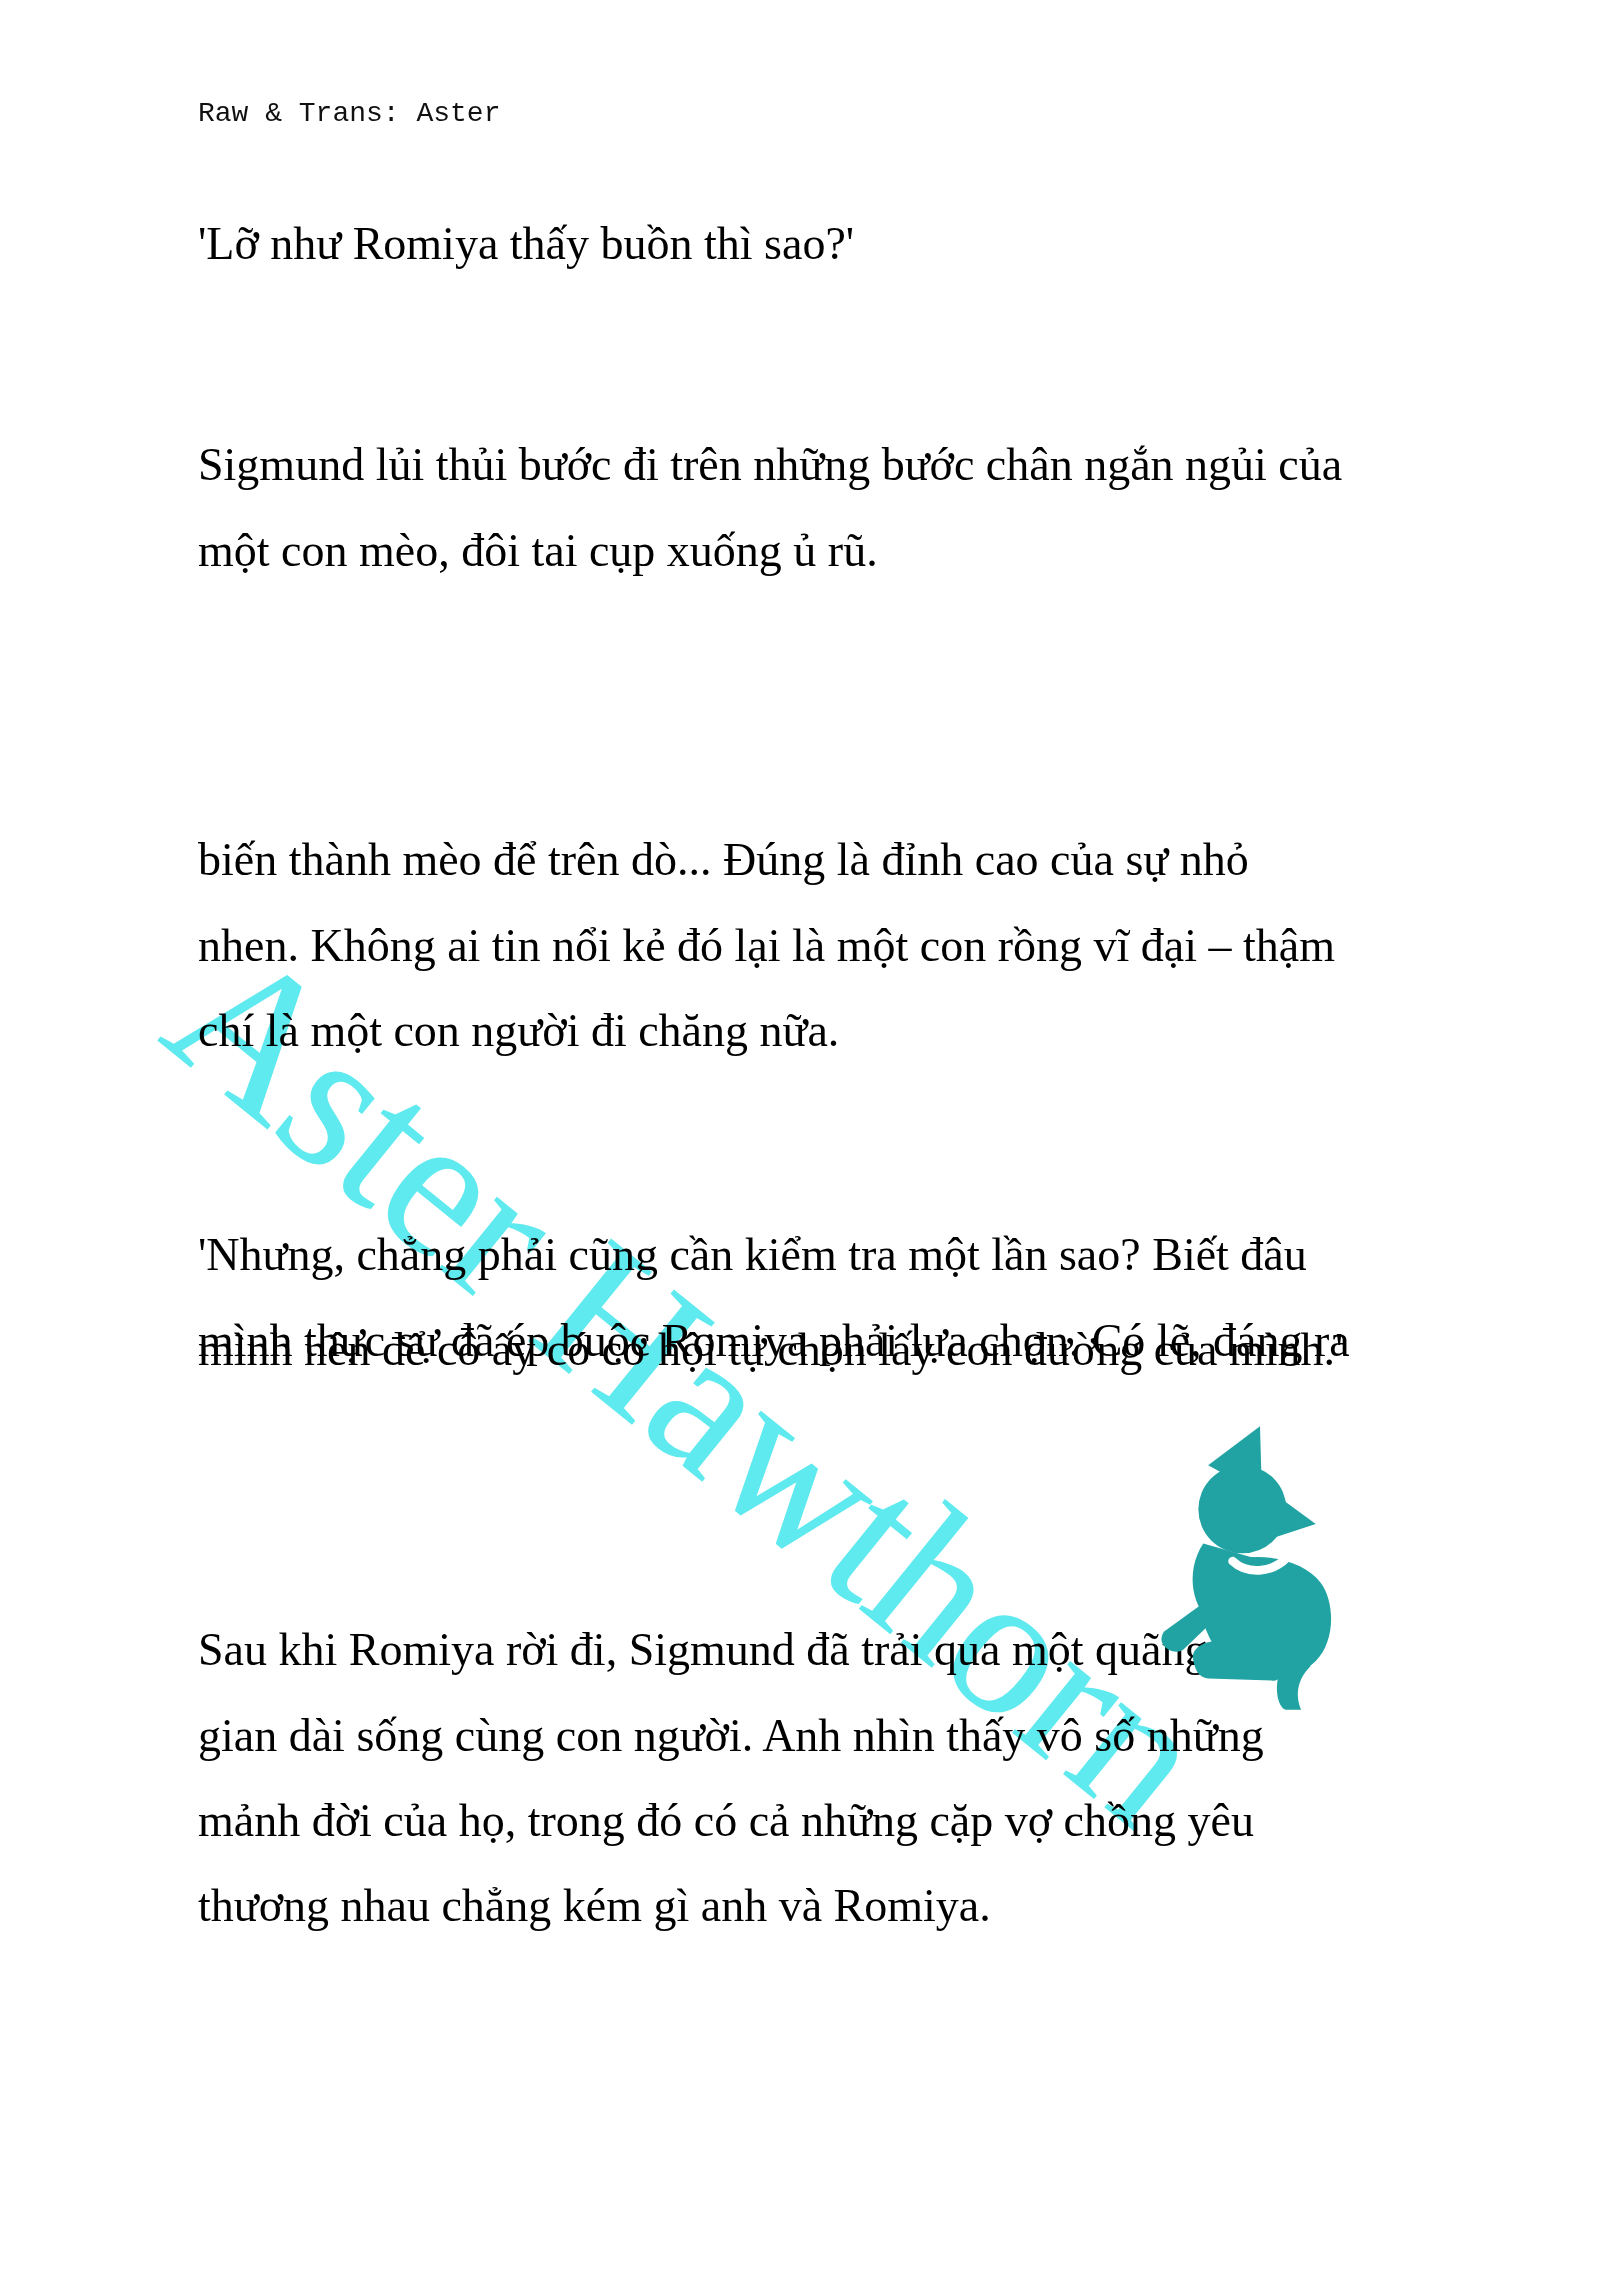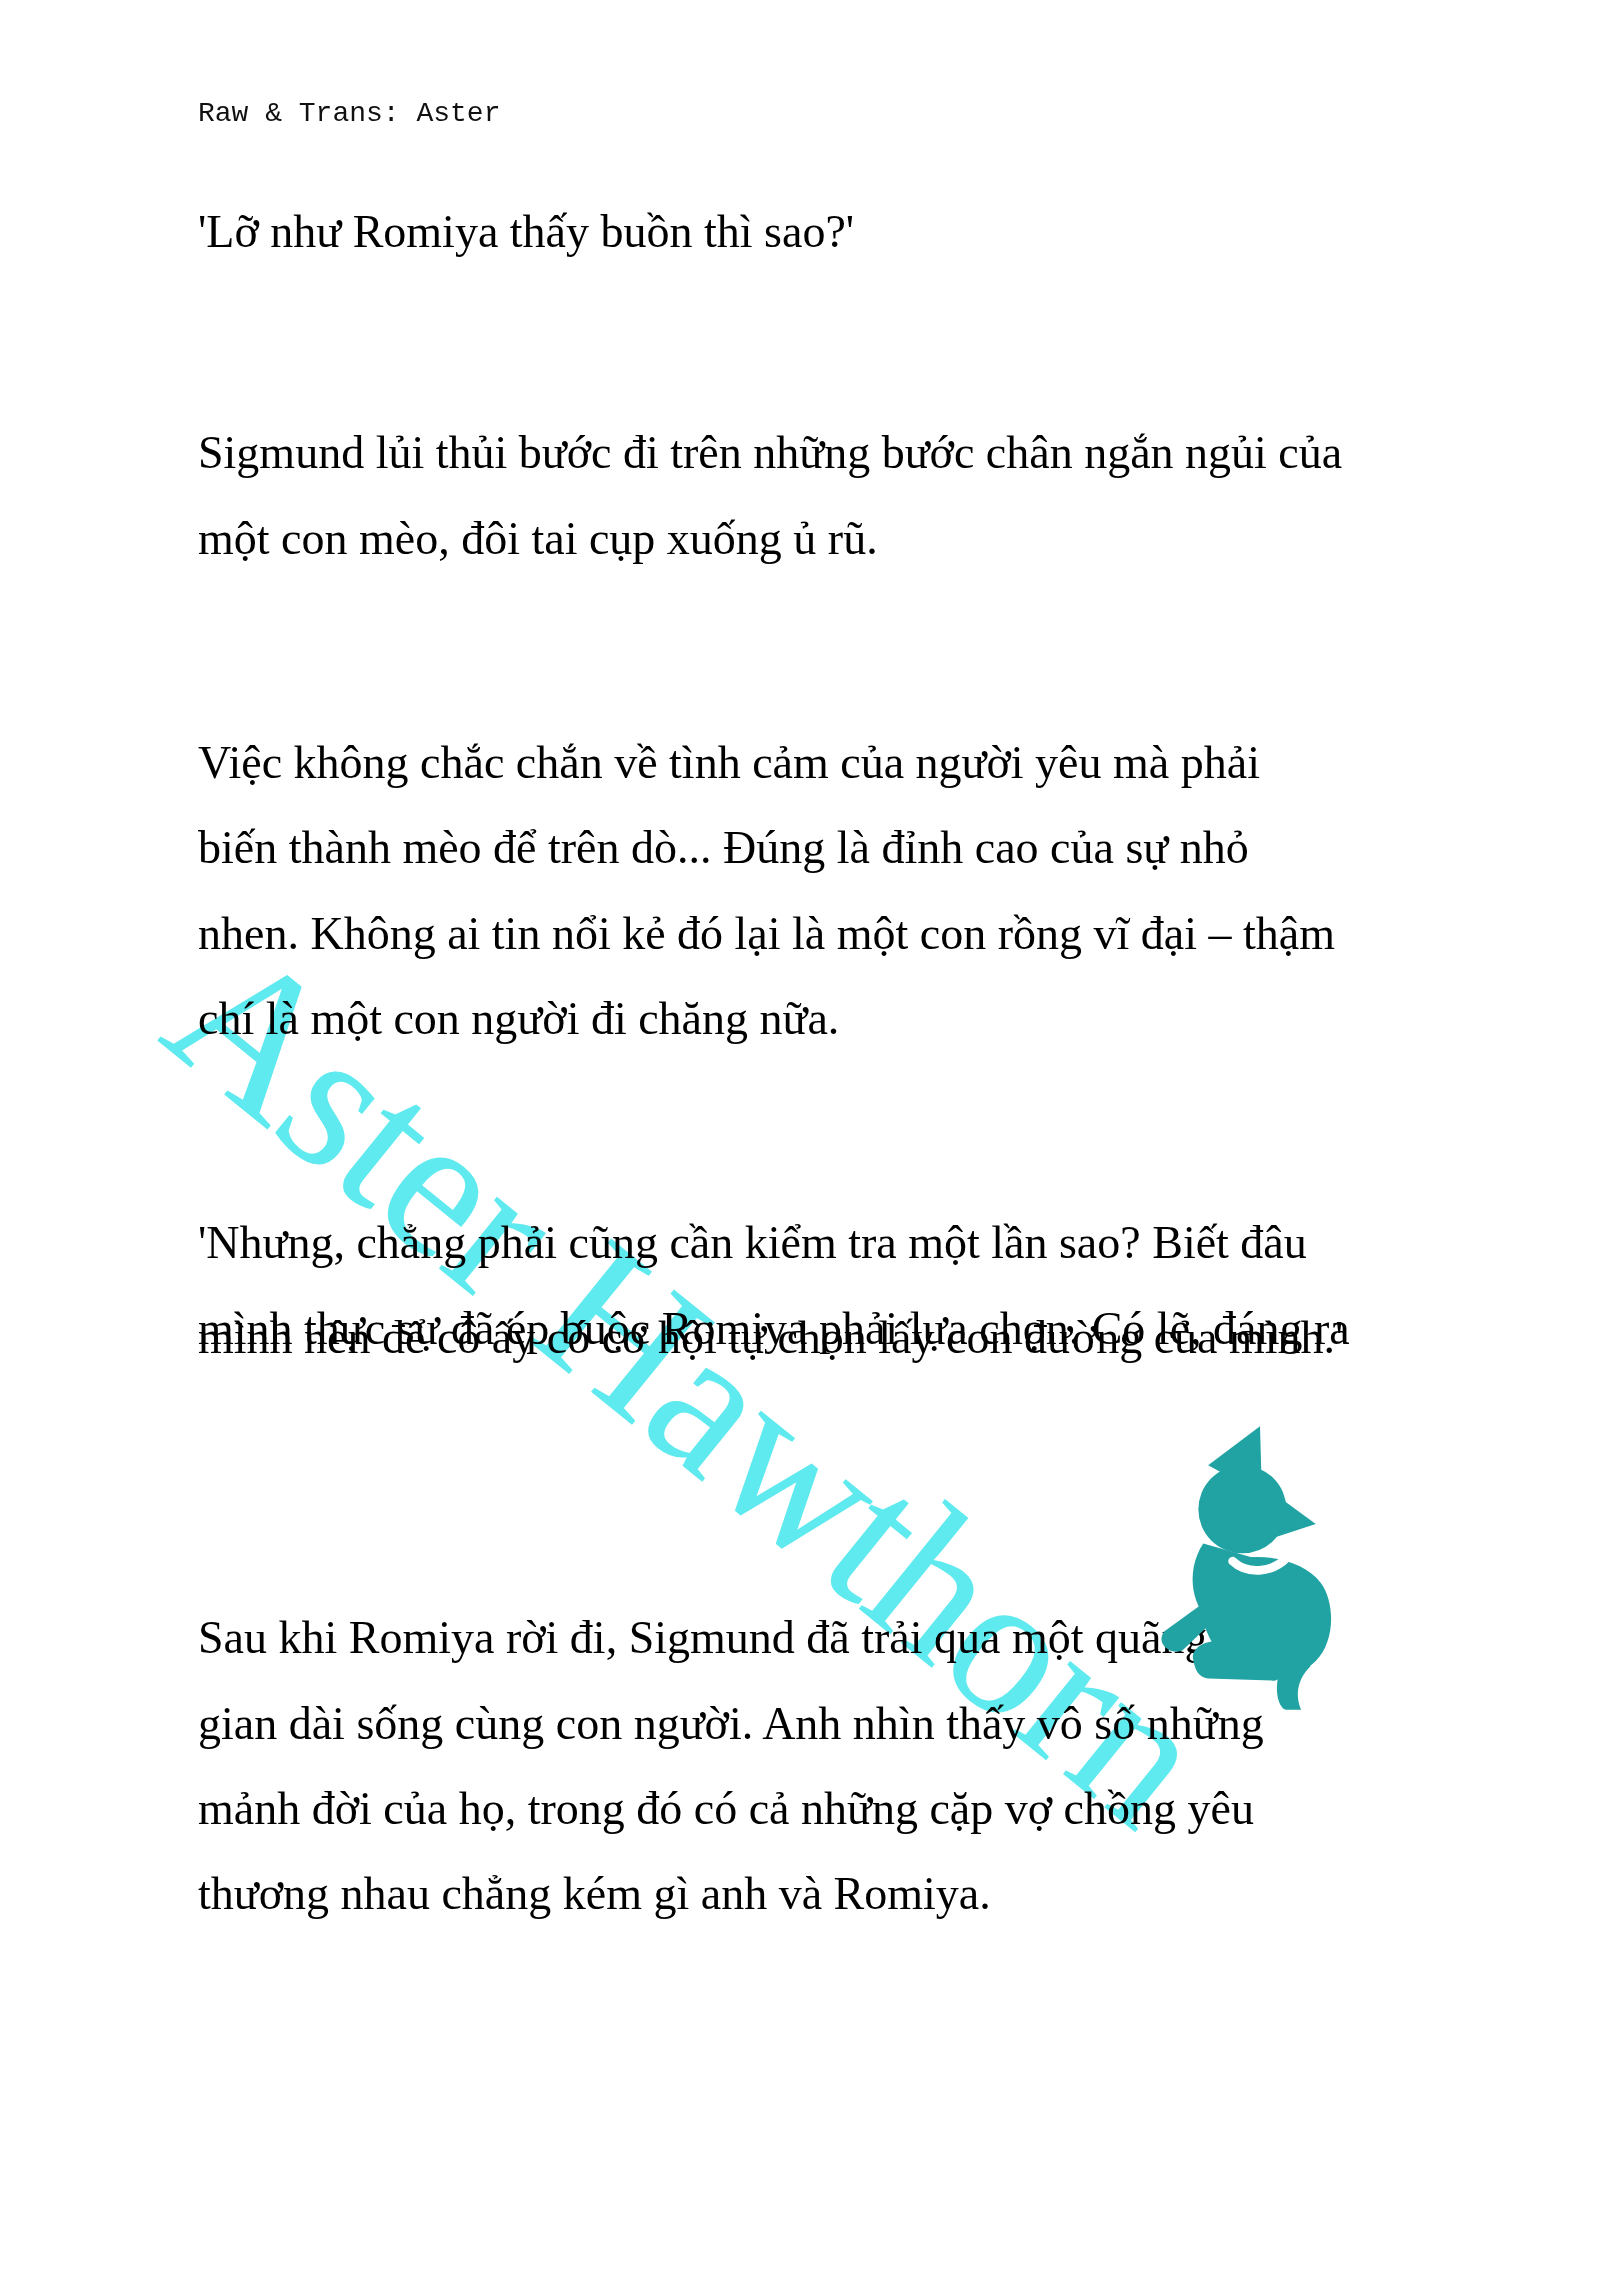--- a/index.html
+++ b/index.html
@@ -13,39 +13,38 @@
   .watermark {
     position: absolute; left: 172px; top: 1019px;
     font-family: "Liberation Serif", serif; font-size: 201px; font-weight: normal;
     color: #5EEAEE; white-space: nowrap;
     transform-origin: 0 0; transform: rotate(39deg) translateY(-157px);
     z-index: 1; letter-spacing: -2px;
   }
   .line {
     position: absolute; left: 198px;
     font-family: "Liberation Serif", serif; font-size: 46px; color: #000;
-    white-space: nowrap; z-index: 2; line-height: 59px;
+    white-space: nowrap; z-index: 2; line-height: 59px; margin-top: 12px;
   }
   .cat { position: absolute; left: 1125px; top: 1426px; width: 225px; height: 284px; z-index: 3; }
 </style>
 </head>
 <body>
 
 <div class="page">
 
   <div class="header">Raw &amp; Trans: Aster</div>
 
   <div class="watermark">Aster Hawthorn</div>
 
   <div class="line" style="top:202px">'Lỡ như Romiya thấy buồn thì sao?'</div>
 
   <div class="line" style="top:423px">Sigmund lủi thủi bước đi trên những bước chân ngắn ngủi của</div>
   <div class="line" style="top:509px">một con mèo, đôi tai cụp xuống ủ rũ.</div>
 
-  <div class="line" style="top:733px">Việc không chắc chắn về tình cảm của người yêu mà phải</div>
   <div class="line" style="top:818px">biến thành mèo để trên dò... Đúng là đỉnh cao của sự nhỏ</div>
   <div class="line" style="top:904px">nhen. Không ai tin nổi kẻ đó lại là một con rồng vĩ đại – thậm</div>
   <div class="line" style="top:989px">chí là một con người đi chăng nữa.</div>
 
   <div class="line" style="top:1299px">mình thực sự đã ép buộc Romiya phải lựa chọn. Có lẽ, đáng ra</div>
   <div class="line" style="top:1213px">'Nhưng, chẳng phải cũng cần kiểm tra một lần sao? Biết đâu</div>
   <div class="line" style="top:1308px">mình nên để cô ấy có cơ hội tự chọn lấy con đường của mình.'</div>
 
   <div class="line" style="top:1608px">Sau khi Romiya rời đi, Sigmund đã trải qua một quãng thời</div>
   <div class="line" style="top:1694px">gian dài sống cùng con người. Anh nhìn thấy vô số những</div>

